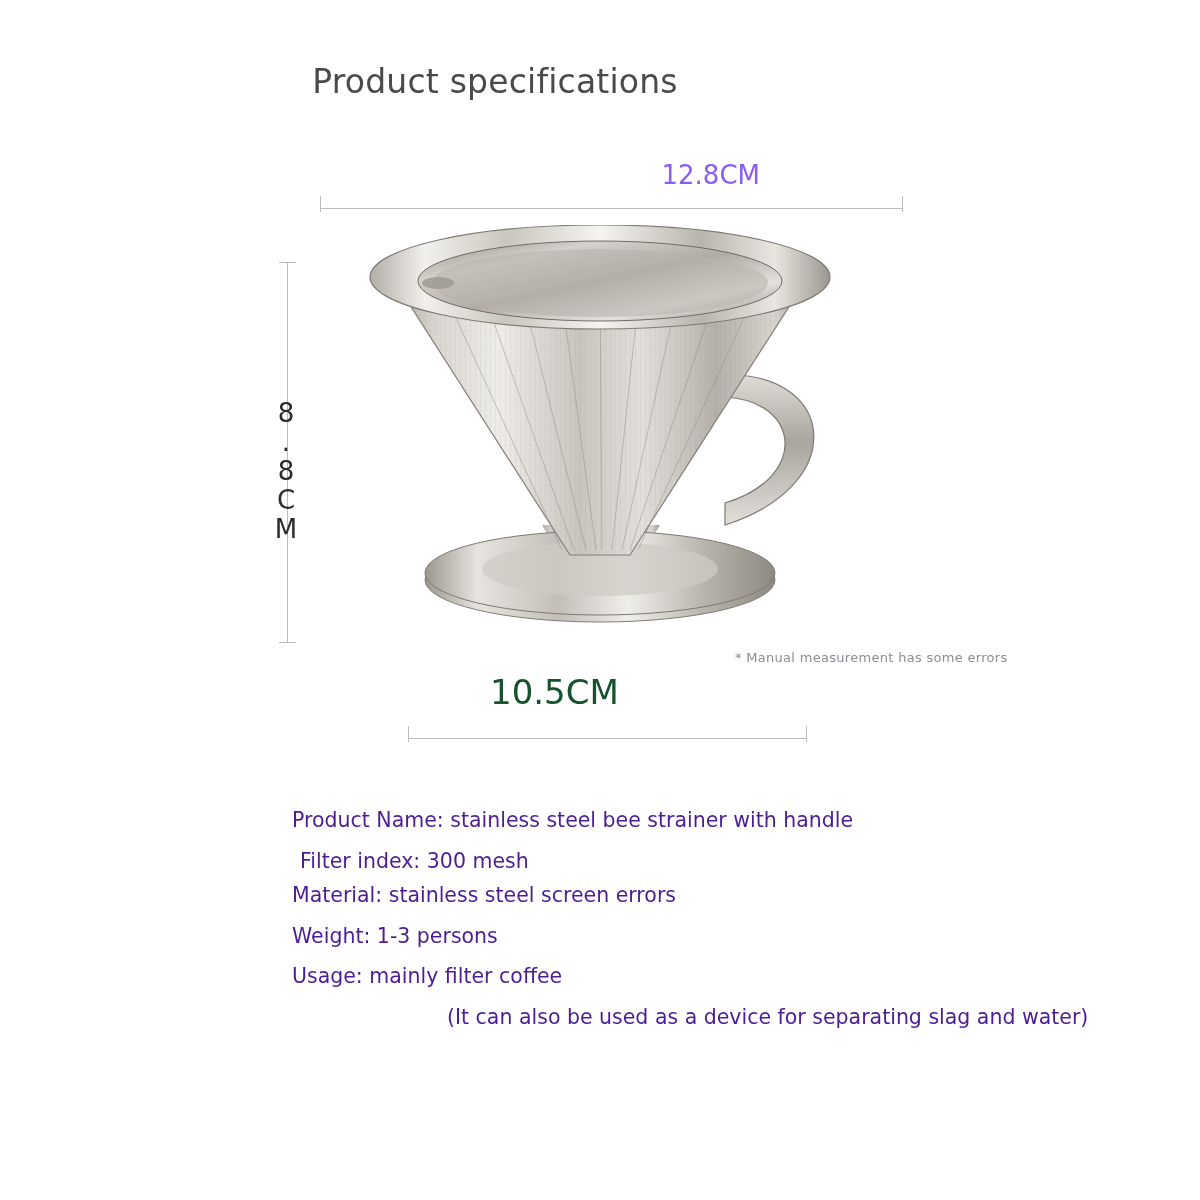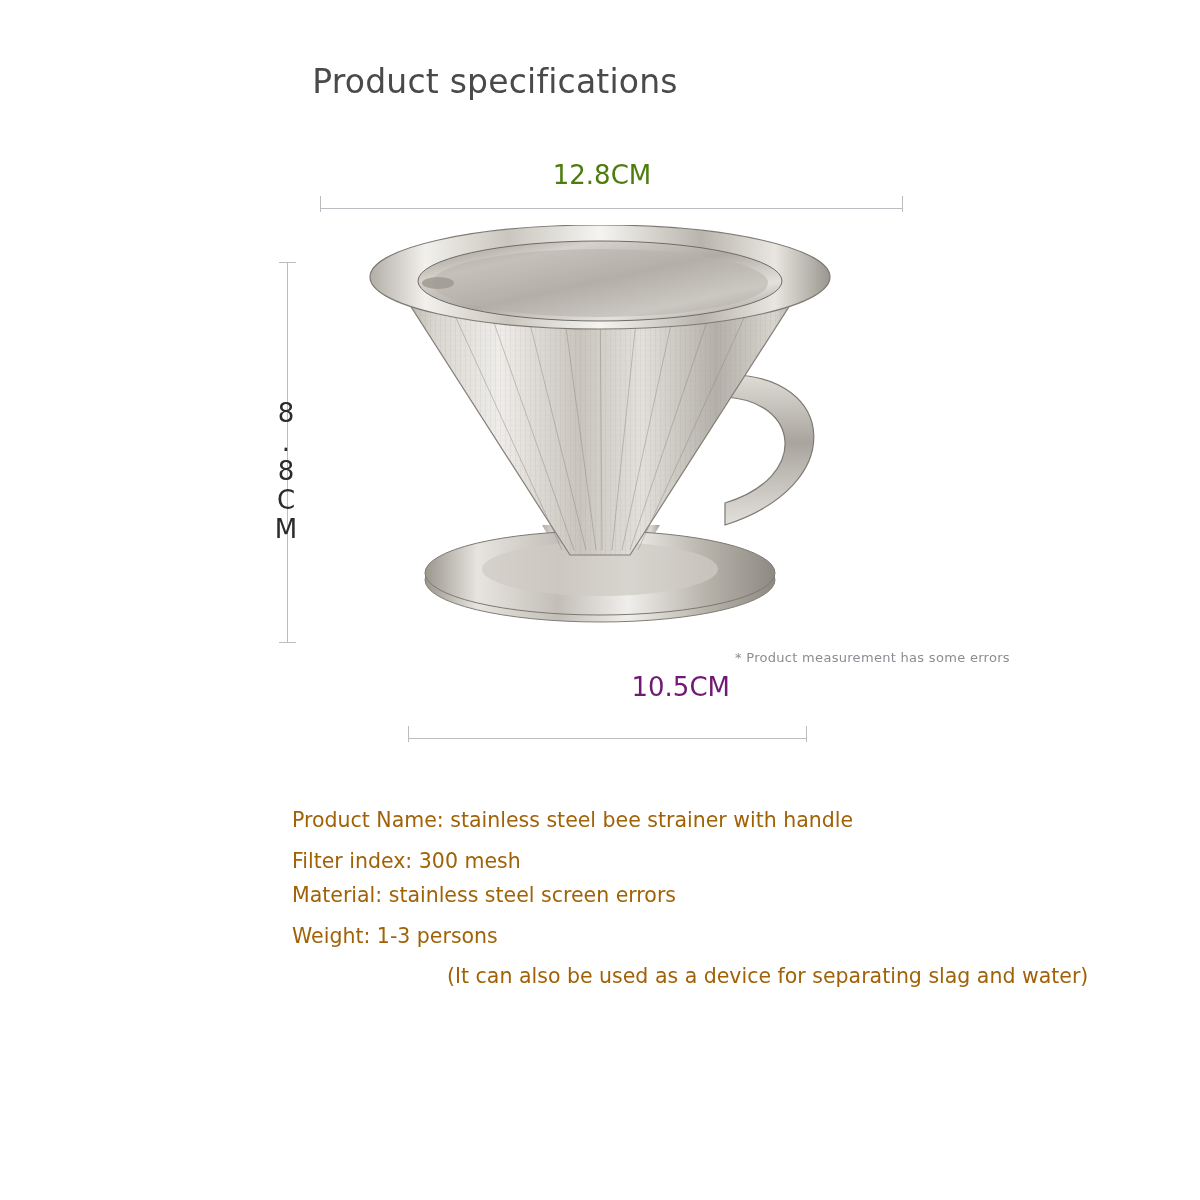--- a/index.html
+++ b/index.html
@@ -34,26 +34,26 @@
     position: absolute;
     top: 150px;
     left: 0;
     width: 1200px;
     height: 620px;
   }
 
   
   .dim-top-label {
     position: absolute;
-    left: 472px;
+    left: 500px;
     top: 160px;
     width: 260px;
-    text-align: center;
+    text-align: right;
     font-size: 26px;
-    color: #4d7c0f;
+    color: #8b5cf6;
   }
   .dim-top-line {
     position: absolute;
     left: 320px;
     top: 208px;
     width: 582px;
     height: 1px;
     background: #b9bcc0;
   }
   .dim-top-cap-l, .dim-top-cap-r {
@@ -94,23 +94,23 @@
     text-orientation: upright;
     letter-spacing: -1px;
   }
 
   
   .dim-bot-label {
     position: absolute;
     left: 490px;
     top: 672px;
     width: 240px;
-    text-align: right;
-    font-size: 26px;
-    color: #701a75;
+    text-align: left;
+    font-size: 34px;
+    color: #14532d;
   }
   .dim-bot-line {
     position: absolute;
     left: 408px;
     top: 738px;
     width: 398px;
     height: 1px;
     background: #b9bcc0;
   }
   .dim-bot-cap-l, .dim-bot-cap-r {
@@ -144,25 +144,25 @@
   
   .specs {
     position: absolute;
     left: 292px;
     top: 810px;
     width: 860px;
   }
   .spec-line {
     font-size: 20.5px;
     line-height: 1.0;
-    color: #a16207;
+    color: #4c1d95;
     margin-bottom: 20px;
     white-space: nowrap;
   }
-  .spec-line.tight { margin-bottom: 14px; }
+  .spec-line.tight { margin-bottom: 14px; margin-left: 8px; }
   .spec-line.indent {
     padding-left: 155px;
     font-size: 20.5px;
     margin-bottom: 12px;
   }
 </style>
 </head>
 <body>
 
 <div class="page-title">Product specifications</div>
@@ -253,26 +253,27 @@
 
     <ellipse cx="270" cy="52" rx="230" ry="52" fill="url(#rimGrad)" stroke="#7f7b74" stroke-width="1.2"></ellipse>
 
     <ellipse cx="270" cy="56" rx="182" ry="40" fill="url(#innerGrad)" stroke="#6f6b65" stroke-width="1"></ellipse>
     <ellipse cx="270" cy="58" rx="168" ry="34" fill="#b7b3ac" opacity="0.55"></ellipse>
 
     <ellipse cx="108" cy="58" rx="16" ry="6" fill="#9b978f" opacity="0.8"></ellipse>
   </svg>
 </div>
 
-<div class="footnote">* Product measurement has some errors</div>
+<div class="footnote">* Manual measurement has some errors</div>
 
 <div class="dim-bot-label">10.5CM</div>
 <div class="dim-bot-line"></div>
 <div class="dim-bot-cap-l"></div>
 <div class="dim-bot-cap-r"></div>
 
 <div class="specs">
   <div class="spec-line">Product Name: stainless steel bee strainer with handle</div>
   <div class="spec-line tight">Filter index: 300 mesh</div>
   <div class="spec-line">Material: stainless steel screen errors</div>
   <div class="spec-line">Weight: 1-3 persons</div>
+  <div class="spec-line">Usage: mainly filter coffee</div>
   <div class="spec-line indent">(It can also be used as a device for separating slag and water)</div>
 </div>
 
 </body></html>

